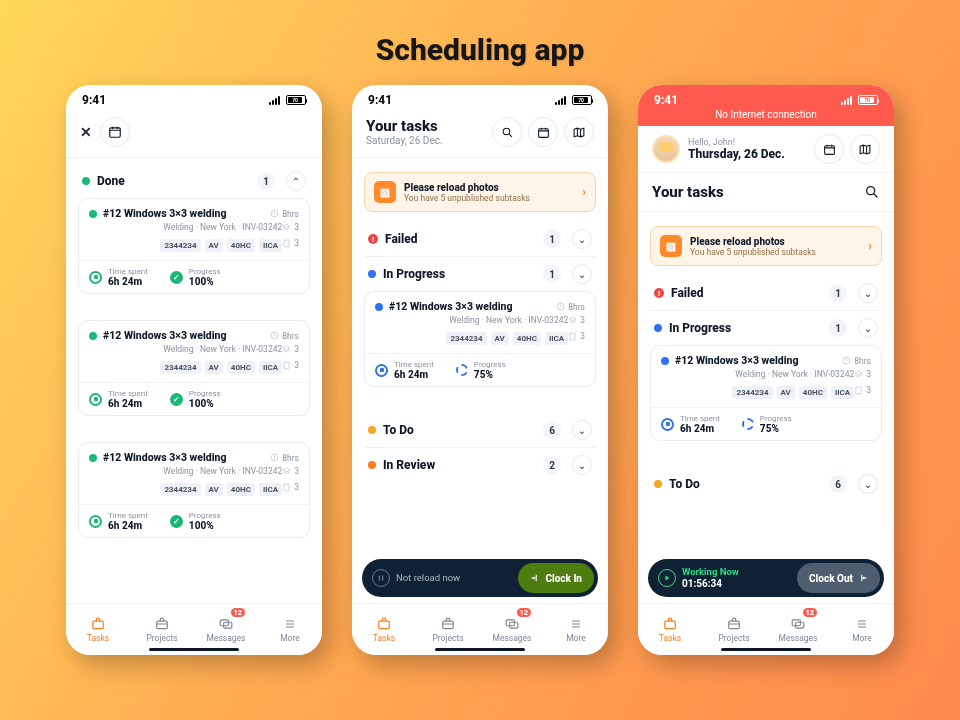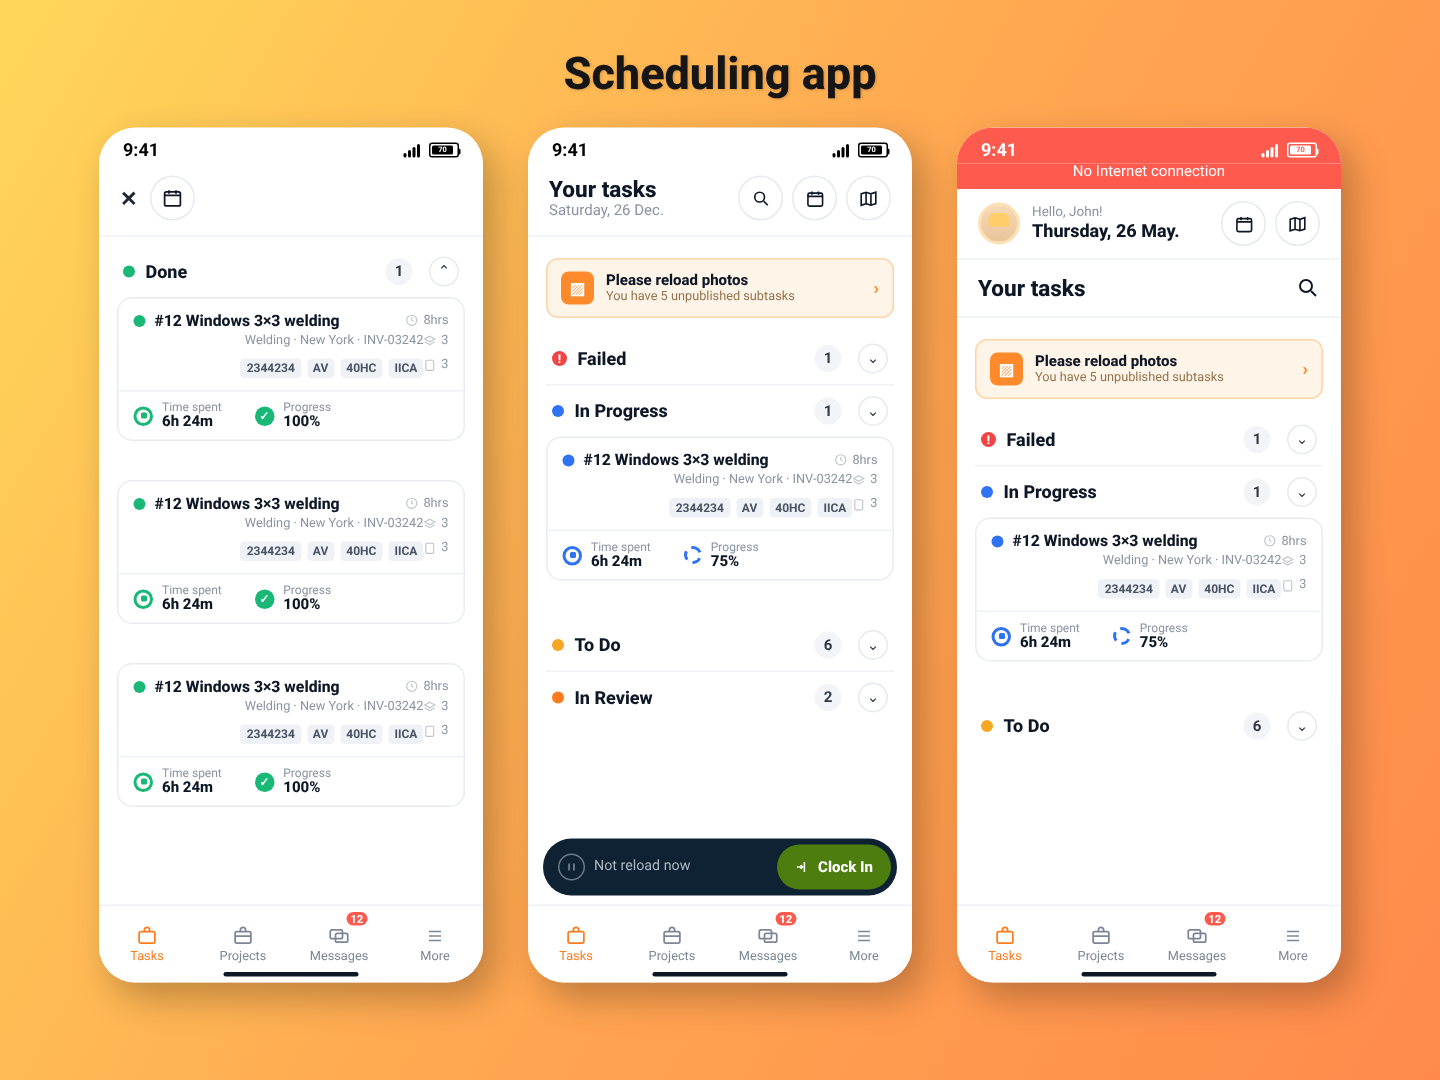--- a/index.html
+++ b/index.html
@@ -598,21 +598,21 @@
             <div class="batt-fill">70</div>
           </div>
         </div>
   </div>
   <div class="no-net">No Internet connection</div>
 
   <div class="hdr-user">
     <div class="avatar"></div>
     <div class="t-left">
       <div class="hello">Hello, John!</div>
-      <div class="today">Thursday, 26 May.</div>
+      <div class="today">Thursday, 26 Dec.</div>
     </div>
     <div class="circ-row">
       <div class="circ-btn">
             <svg width="13" height="13" viewBox="0 0 24 24">
               <rect x="3" y="5" width="18" height="16" rx="2" fill="none" stroke="#0E1726" stroke-width="2"></rect>
               <path d="M3 9h18M8 3v4M16 3v4" stroke="#0E1726" stroke-width="2"></path>
             </svg>
           </div>
       <div class="circ-btn">
             <svg width="14" height="13" viewBox="0 0 24 24">
@@ -713,20 +713,37 @@
 
     <div class="sec">
             <span class="dot amber"></span>
             <span class="sec-label">To Do</span>
             <span class="chip-count">6</span>
             <span class="chev">⌄</span>
           </div>
   </div>
       </div>
 
+  <div class="floatbar">
+    <div class="fb-ic live">
+          <svg width="8" height="8" viewBox="0 0 10 10">
+            <path d="M3 2l5 3-5 3z" fill="#2FD98A"></path>
+          </svg>
+        </div>
+    <div class="fb-txt">
+          <span class="fb-t1 live">Working Now</span>
+          <span class="fb-t2">01:56:34</span>
+        </div>
+    <div class="fb-btn grey">
+          <span>Clock Out</span>
+          <svg width="10" height="10" viewBox="0 0 24 24">
+            <path d="M9 4v16M21 12h-9m3-3l-3 3 3 3" stroke="#fff" stroke-width="2.5" fill="none"></path>
+          </svg>
+        </div>
+  </div>
 
   <div class="nav">
     <div class="nav-item active">
           <div class="nav-ic">
             <svg width="16" height="14" viewBox="0 0 24 24">
               <rect x="3" y="7" width="18" height="13" rx="2" fill="none" stroke="#FF7B1E" stroke-width="2"></rect>
               <path d="M9 7V5a3 3 0 016 0v2" fill="none" stroke="#FF7B1E" stroke-width="2"></path>
             </svg>
           </div>
           <span>Tasks</span>

